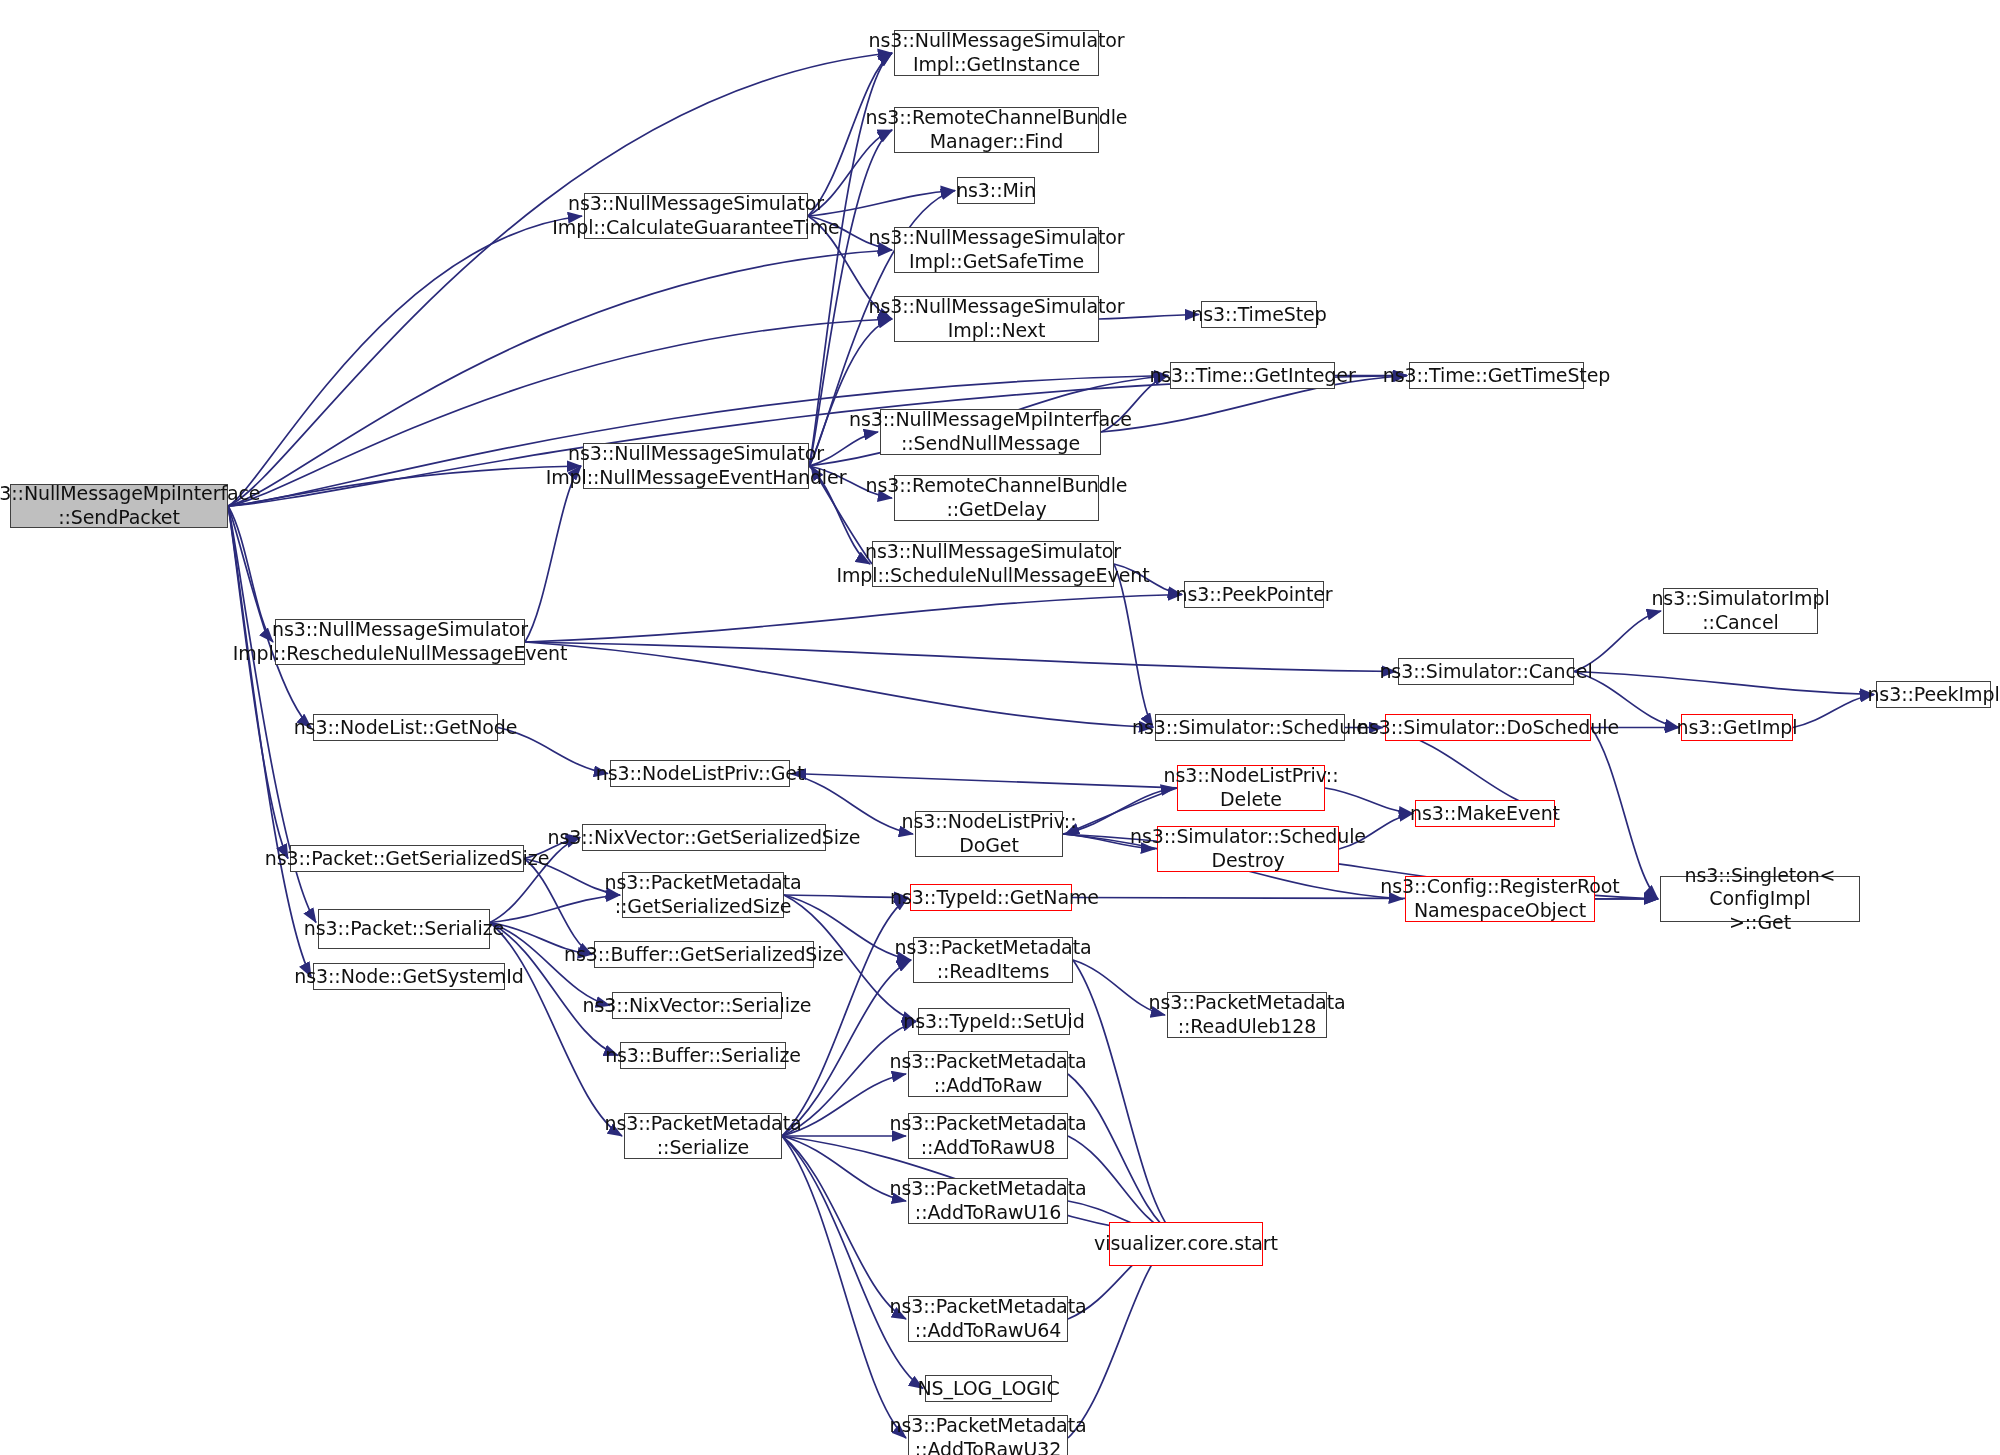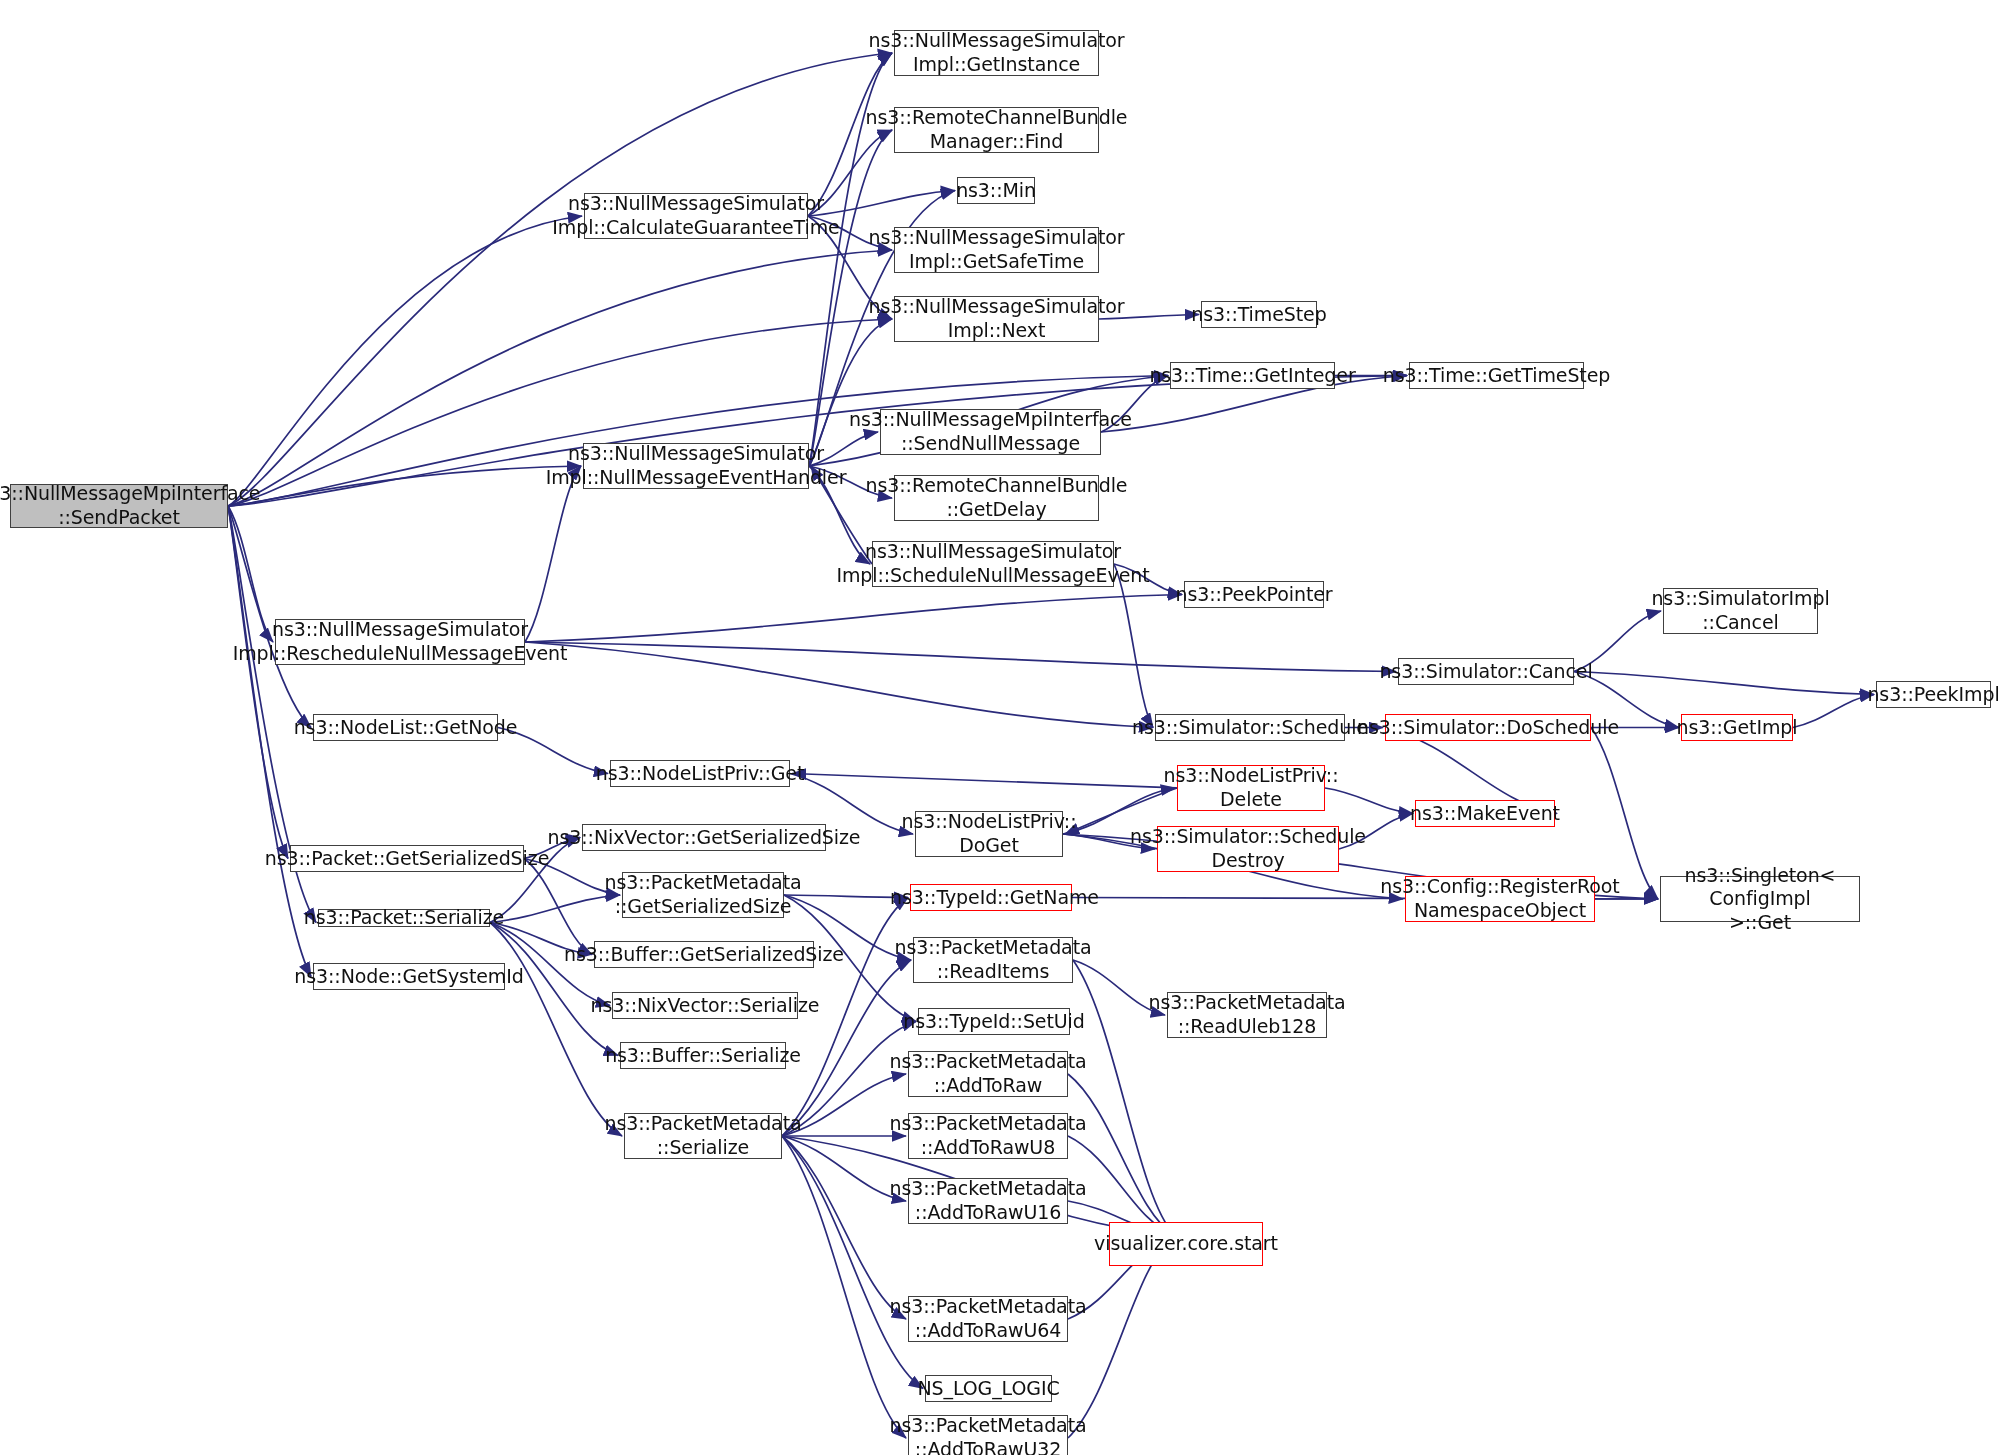--- a/index.html
+++ b/index.html
@@ -193,27 +193,27 @@
       <div class="graph-node" style="left: 290px; top: 845px; width: 234px; height: 27px;">ns3::Packet::GetSerializedSize</div>
       <div class="graph-node red" style="left: 1157px; top: 826px; width: 182px; height: 46px;">ns3::Simulator::Schedule
 Destroy</div>
       <div class="graph-node" style="left: 622px; top: 872px; width: 162px; height: 46px;">ns3::PacketMetadata
 ::GetSerializedSize</div>
       <div class="graph-node red" style="left: 910px; top: 884px; width: 162px; height: 27px; padding-left: 12px;">ns3::TypeId::GetName</div>
       <div class="graph-node red" style="left: 1405px; top: 876px; width: 190px; height: 46px;">ns3::Config::RegisterRoot
 NamespaceObject</div>
       <div class="graph-node" style="left: 1660px; top: 876px; width: 200px; height: 46px;">ns3::Singleton&lt; ConfigImpl
 &gt;::Get</div>
-      <div class="graph-node" style="left: 318px; top: 909px; width: 172px; height: 18px;">ns3::Packet::Serialize</div>
+      <div class="graph-node" style="left: 318px; top: 909px; width: 172px; height: 40px;">ns3::Packet::Serialize</div>
       <div class="graph-node" style="left: 913px; top: 937px; width: 160px; height: 46px;">ns3::PacketMetadata
 ::ReadItems</div>
       <div class="graph-node" style="left: 594px; top: 941px; width: 220px; height: 27px;">ns3::Buffer::GetSerializedSize</div>
       <div class="graph-node" style="left: 918px; top: 1008px; width: 152px; height: 27px;">ns3::TypeId::SetUid</div>
       <div class="graph-node" style="left: 313px; top: 963px; width: 192px; height: 27px;">ns3::Node::GetSystemId</div>
-      <div class="graph-node" style="left: 612px; top: 992px; width: 186px; height: 27px;">ns3::NixVector::Serialize</div>
+      <div class="graph-node" style="left: 612px; top: 992px; width: 170px; height: 27px;">ns3::NixVector::Serialize</div>
       <div class="graph-node" style="left: 1167px; top: 992px; width: 160px; height: 46px;">ns3::PacketMetadata
 ::ReadUleb128</div>
       <div class="graph-node" style="left: 620px; top: 1042px; width: 166px; height: 27px;">ns3::Buffer::Serialize</div>
       <div class="graph-node" style="left: 908px; top: 1051px; width: 160px; height: 46px;">ns3::PacketMetadata
 ::AddToRaw</div>
       <div class="graph-node" style="left: 624px; top: 1113px; width: 158px; height: 46px;">ns3::PacketMetadata
 ::Serialize</div>
       <div class="graph-node" style="left: 908px; top: 1113px; width: 160px; height: 46px;">ns3::PacketMetadata
 ::AddToRawU8</div>
       <div class="graph-node" style="left: 908px; top: 1178px; width: 160px; height: 46px;">ns3::PacketMetadata

